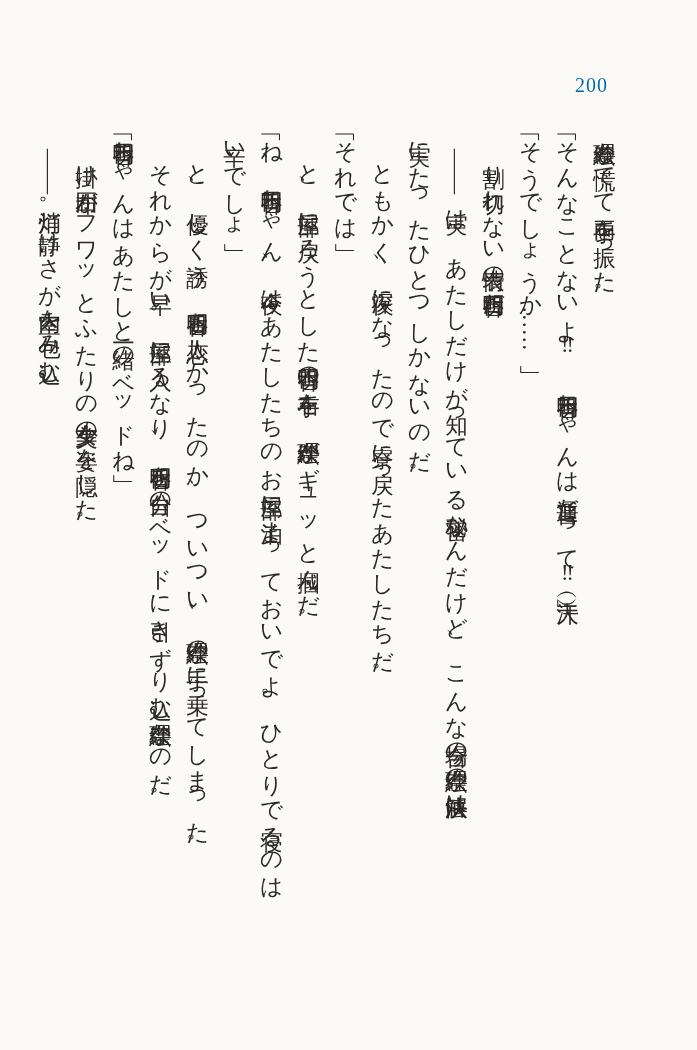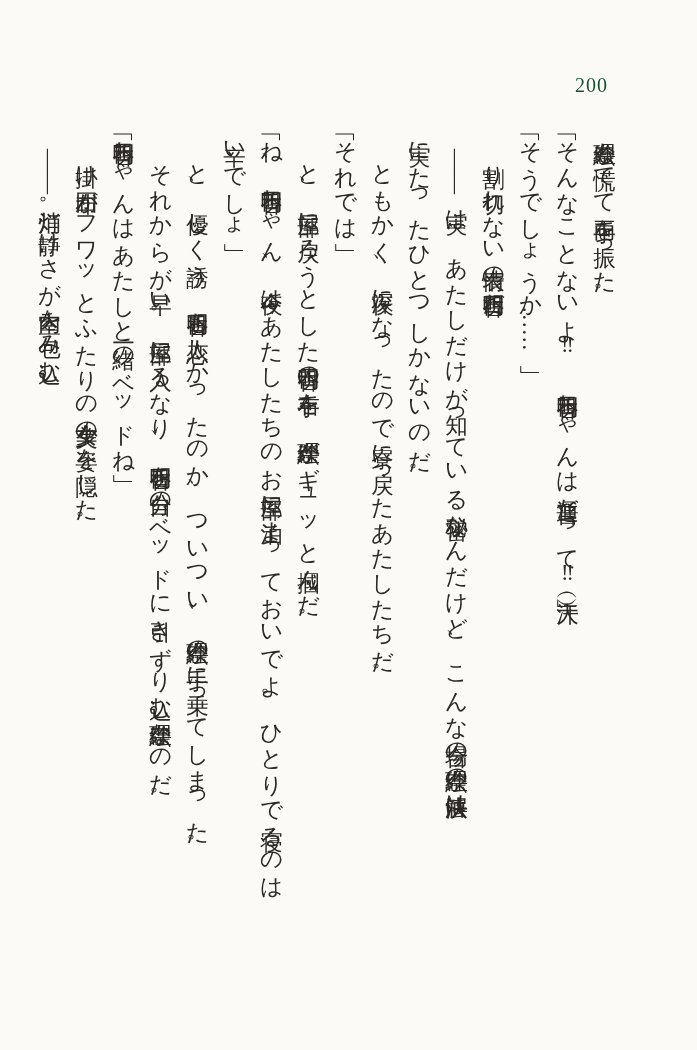--- a/index.html
+++ b/index.html
@@ -15,21 +15,21 @@
     background: #fbfaf7;
     overflow: hidden;
     font-family: "Liberation Serif", "DejaVu Serif", serif;
   }
   .page-number {
     position: absolute;
     top: 74px;
     left: 575px;
     font-size: 20px;
     letter-spacing: 1px;
-    color: #14532d;
+    color: #0369a1;
   }
   .text-area {
     position: absolute;
     top: 126px;
     right: 74px;
     height: 928px;
     writing-mode: vertical-rl;
     -webkit-writing-mode: vertical-rl;
     font-size: 22.5px;
     line-height: 37px;

